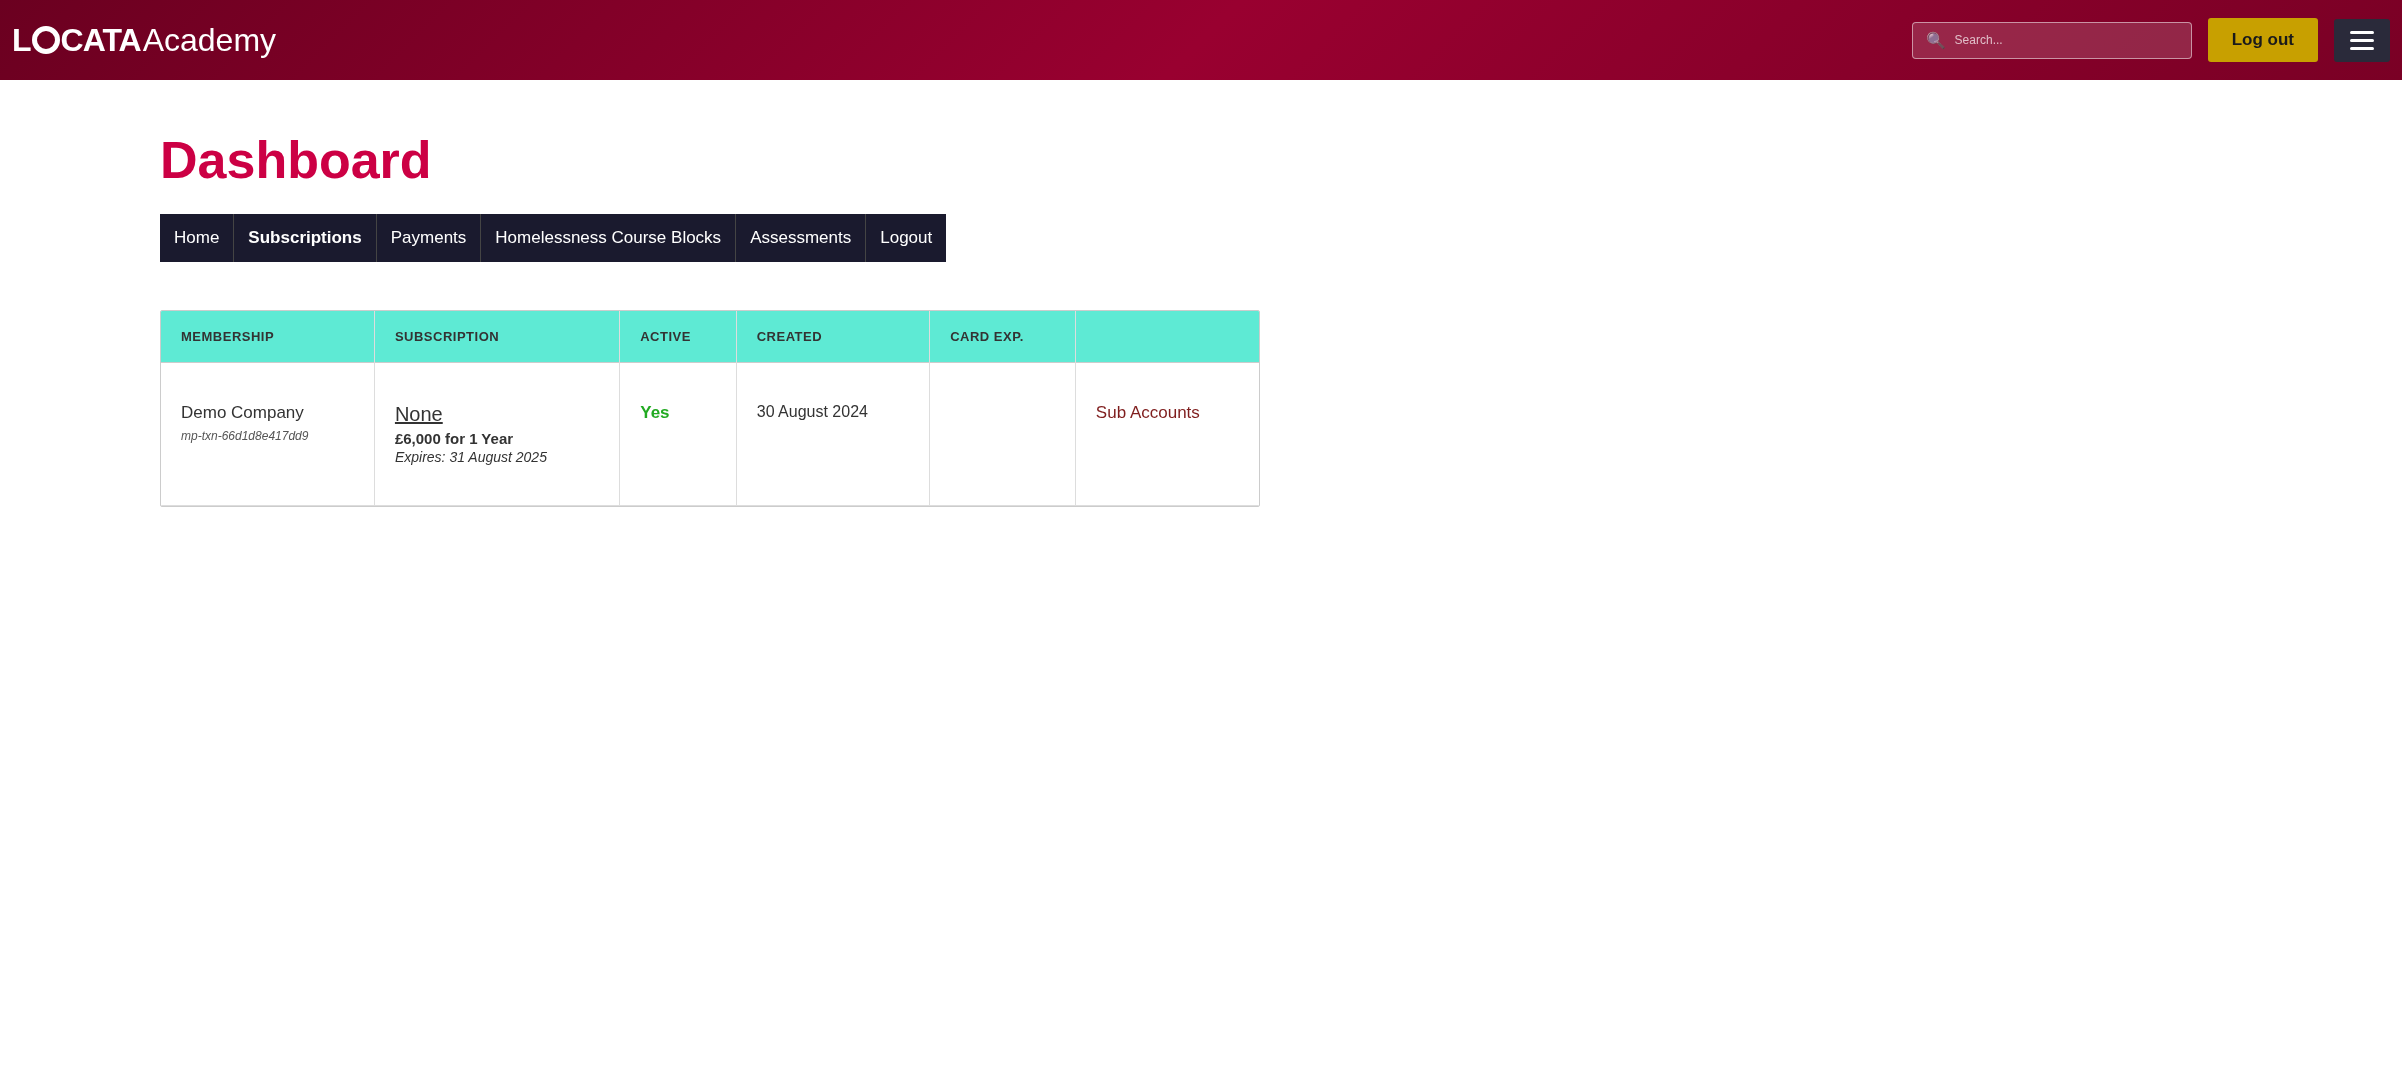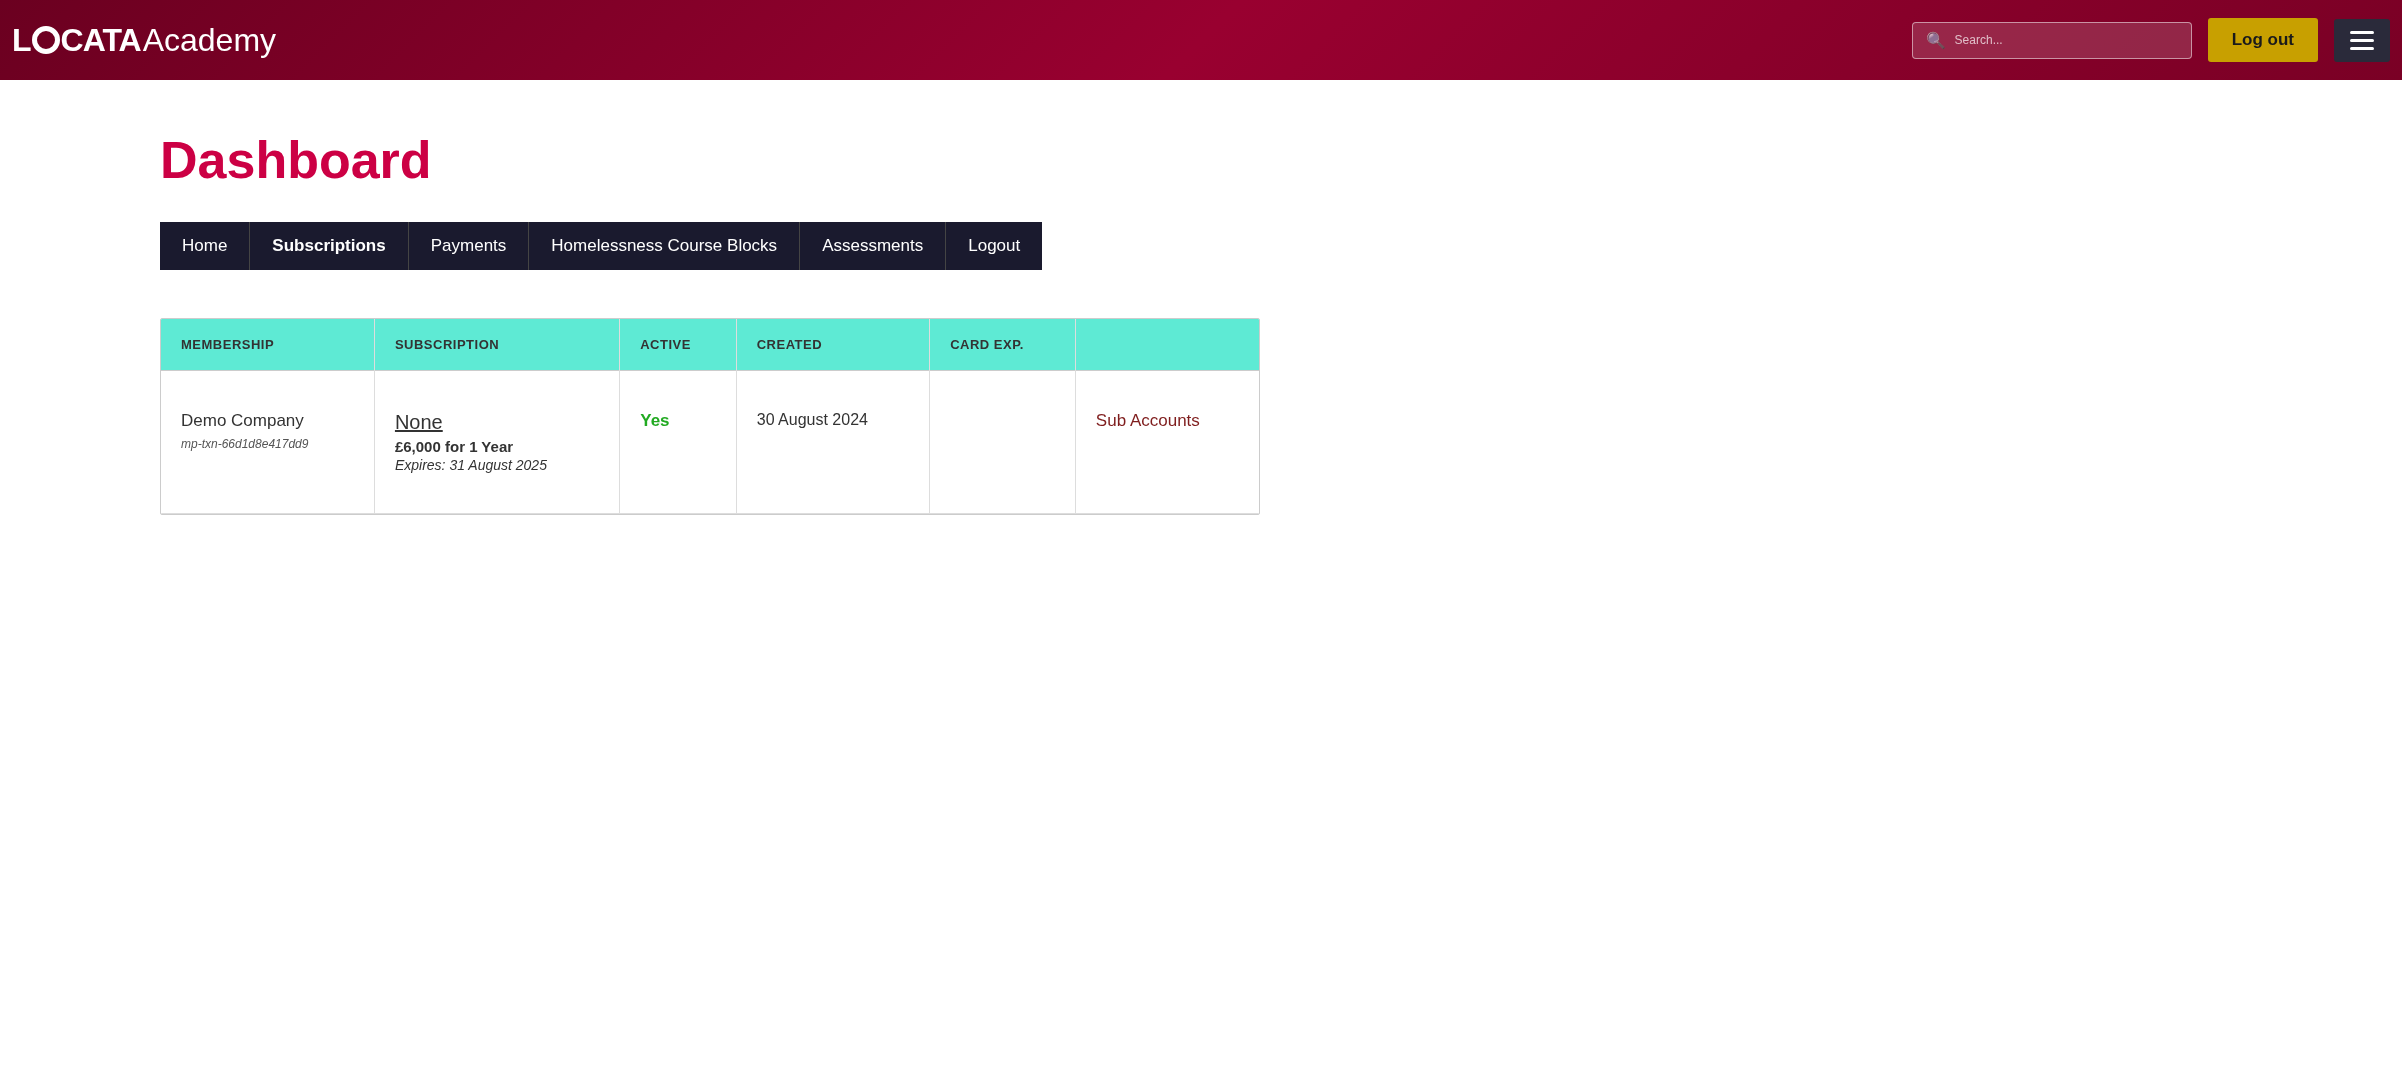--- a/index.html
+++ b/index.html
@@ -98,38 +98,38 @@
     }
 
     
     .main {
       padding: 50px 160px;
     }
     .page-title {
       font-size: 52px;
       font-weight: 700;
       color: #cc0044;
-      margin-bottom: 32px;
+      margin-bottom: 24px;
     }
     .welcome-text {
       font-size: 17px;
       color: #444;
       margin-bottom: 36px;
     }
 
     
     .nav-tabs {
       display: flex;
       gap: 0;
       margin-bottom: 48px;
     }
     .nav-tab {
       background: #1a1a2e;
       color: #fff;
-      padding: 14px 22px;
+      padding: 14px 14px;
       font-size: 17px;
       cursor: pointer;
       border: none;
       border-right: 1px solid #444;
       font-weight: 400;
     }
     .nav-tab:first-child { border-radius: 0; }
     .nav-tab.active {
       font-weight: 700;
     }

